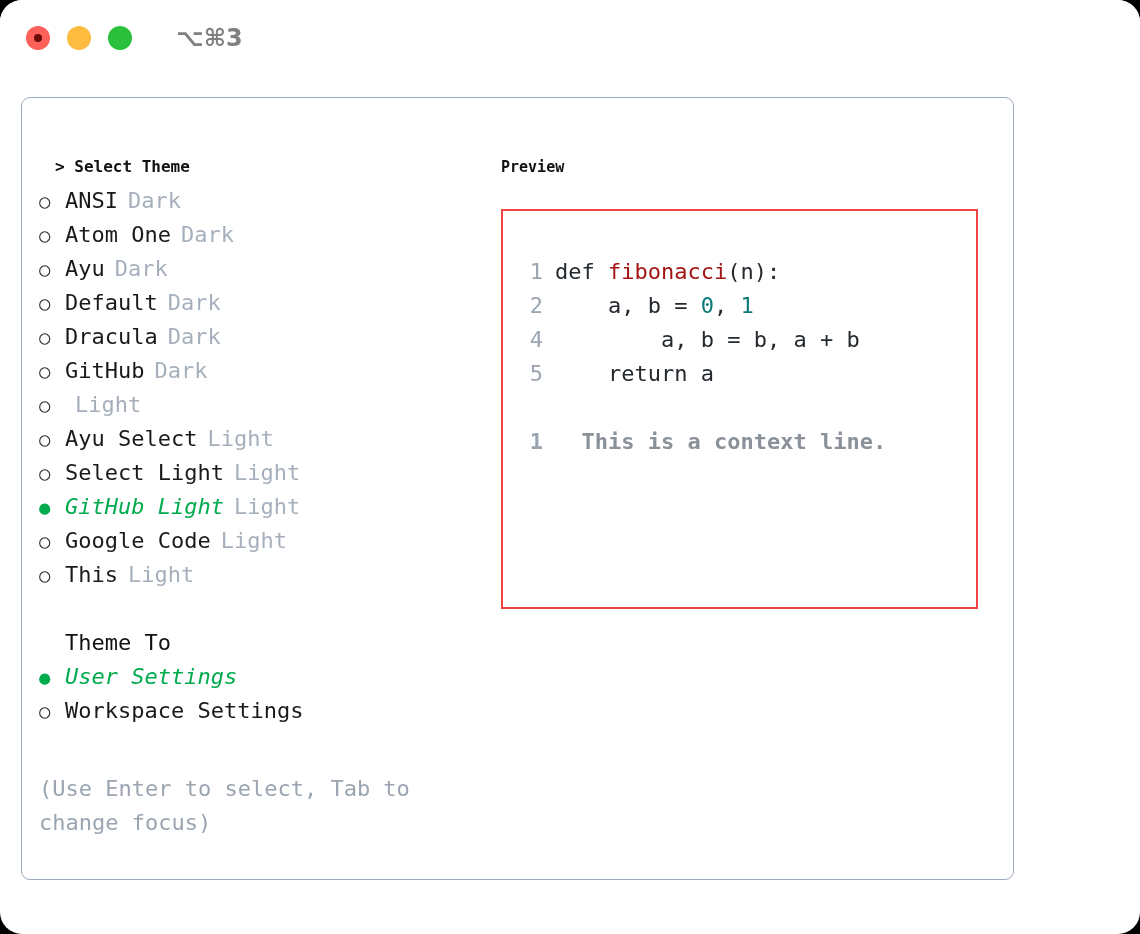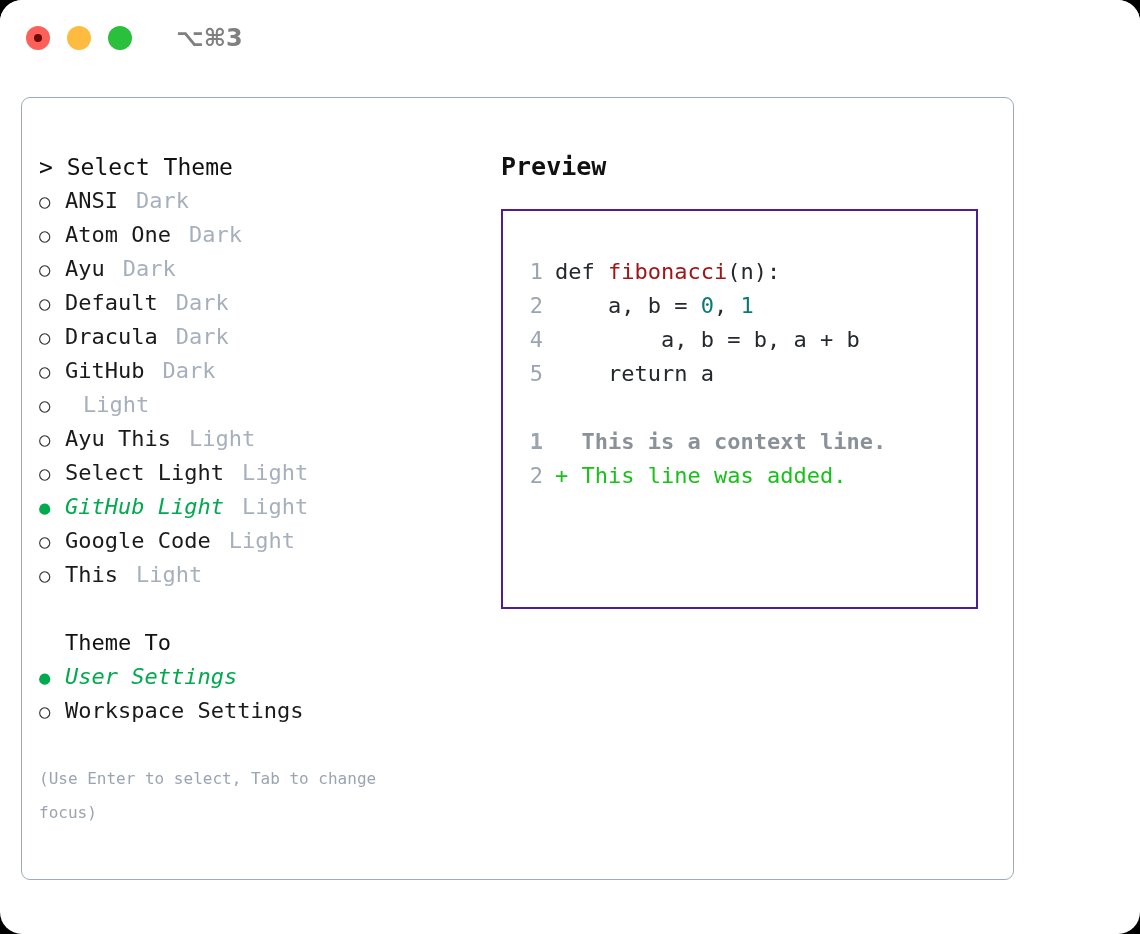--- a/index.html
+++ b/index.html
@@ -90,25 +90,26 @@
 
   
   .left-col {
     position: absolute;
     left: 17px;
     top: 52px;
     width: 460px;
   }
 
   .list-header {
-    font-size: 23px;
-    font-weight: normal;
+    font-size: 16px;
+    font-weight: bold;
     color: #111111;
     line-height: 34px;
     white-space: pre;
+    margin-left: 16px;
   }
 
   .opt-row {
     display: flex;
     align-items: baseline;
     line-height: 34px;
     font-size: 22px;
     white-space: pre;
   }
   .opt-marker {
@@ -117,60 +118,59 @@
     flex: 0 0 26px;
     color: #333333;
     font-size: 19px;
   }
   .opt-marker.filled { color: #00ab4e; font-size: 19px; }
   .opt-label { color: #1a1a1a; }
   .opt-row.selected .opt-label { color: #00ab4e; font-style: italic; }
   .opt-tag {
     color: #a6b0bd;
     padding-left: 10px;
-    margin-left: 8px;
   }
 
   .section-gap { height: 34px; }
 
   .section-title {
     font-size: 22px;
     color: #111111;
     line-height: 34px;
     padding-left: 26px;
     white-space: pre;
   }
 
   .hint {
-    margin-top: 34px;
-    font-size: 16px;
+    margin-top: 44px;
+    font-size: 22px;
     line-height: 34px;
     color: #9aa5b1;
     width: 400px;
     white-space: pre-wrap;
   }
 
   
   .right-col {
     position: absolute;
     left: 479px;
     top: 52px;
     width: 490px;
   }
   .preview-title {
-    font-size: 25px;
+    font-size: 15px;
     font-weight: bold;
     color: #111111;
     line-height: 34px;
   }
   .preview-box {
     margin-top: 25px;
     width: 477px;
     height: 400px;
-    border: 2px solid #4c1d95;
+    border: 2px solid #ef4444;
     background: #ffffff;
     padding: 44px 0 0 18px;
   }
 
   .code-line {
     font-size: 22px;
     line-height: 34px;
     white-space: pre;
     color: #24292e;
   }
@@ -251,21 +251,21 @@
             <span class="opt-tag">Dark</span>
           </div>
 
           <div class="opt-row">
             <span class="opt-marker">○</span>
             <span class="opt-tag">Light</span>
           </div>
 
           <div class="opt-row">
             <span class="opt-marker">○</span>
-            <span class="opt-label">Ayu This</span>
+            <span class="opt-label">Ayu Select</span>
             <span class="opt-tag">Light</span>
           </div>
 
           <div class="opt-row">
             <span class="opt-marker">○</span>
             <span class="opt-label">Select Light</span>
             <span class="opt-tag">Light</span>
           </div>
 
           <div class="opt-row selected">
@@ -326,21 +326,20 @@
 
           </div>
 
           <div class="diff-gap"></div>
 
           <div>
 
             <div class="diff-line ctx"><span class="ln">1</span><span> </span><span> </span><span>This is a context line.</span></div>
 
 
-            <div class="diff-line add"><span class="ln">2</span><span>+</span><span> </span><span>This line was added.</span></div>
 
           </div>
 
         </div>
       </div>
 
     </div>
   </div>
 </div>
 

